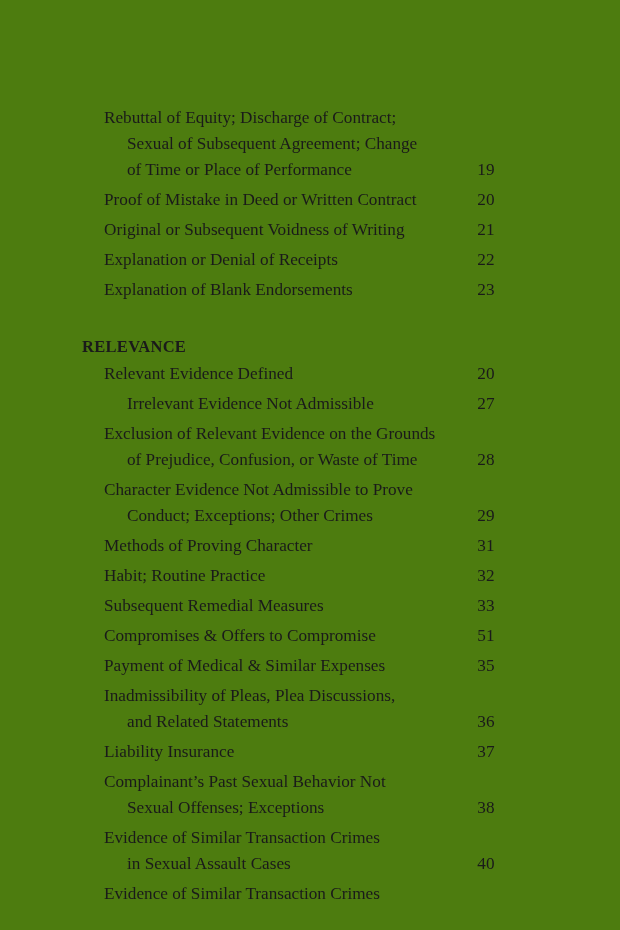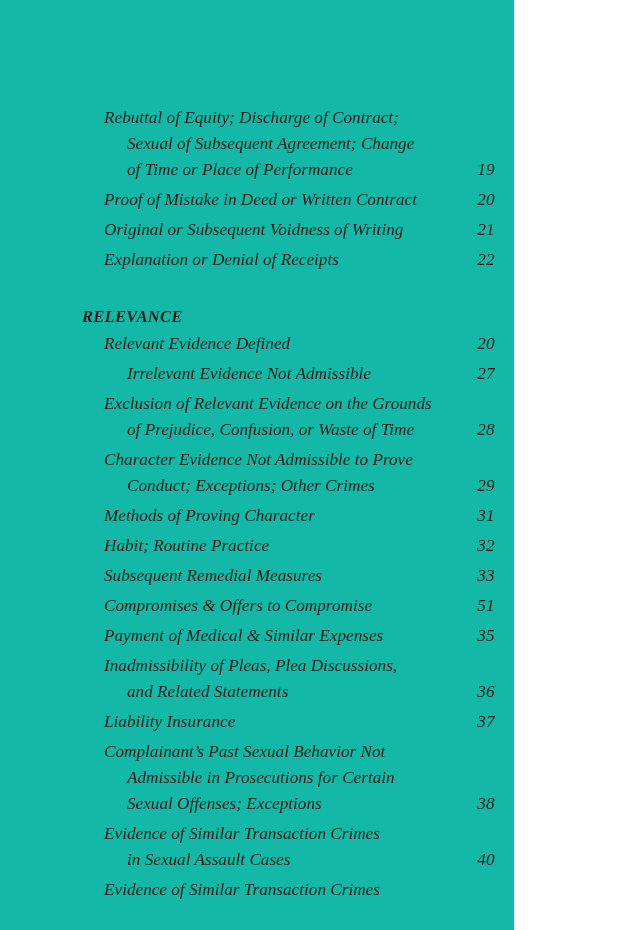--- a/index.html
+++ b/index.html
@@ -11,25 +11,24 @@
     width: 620px;
     height: 930px;
     font-family: "Liberation Serif", "DejaVu Serif", serif;
     color: #1a1a1a;
     -webkit-font-smoothing: antialiased;
     overflow: hidden;
   }
 
   .page {
     position: relative;
-    width: 514px;
+    width: 620px;
     height: 930px;
     box-sizing: border-box;
-    background: #14b8a6;
-    font-style: italic;
+    background: #4d7c0f;
   }
 
   .toc {
     position: absolute;
     left: 82px;
     top: 105px;
     width: 424px;
   }
 
   
@@ -99,20 +98,25 @@
       <div class="entry">
         <div class="entry-lines">
           <div class="entry-line">Original or Subsequent Voidness of Writing<span class="page-num">21</span></div>
         </div>
       </div>
       <div class="entry">
         <div class="entry-lines">
           <div class="entry-line">Explanation or Denial of Receipts<span class="page-num">22</span></div>
         </div>
       </div>
+      <div class="entry">
+        <div class="entry-lines">
+          <div class="entry-line">Explanation of Blank Endorsements<span class="page-num">23</span></div>
+        </div>
+      </div>
       <div class="section-heading">RELEVANCE</div>
       <div class="entry">
         <div class="entry-lines">
           <div class="entry-line">Relevant Evidence Defined<span class="page-num">20</span></div>
         </div>
       </div>
       <div class="entry">
         <div class="entry-lines">
           <div class="entry-line cont">Irrelevant Evidence Not Admissible<span class="page-num">27</span></div>
         </div>
@@ -161,21 +165,20 @@
         </div>
       </div>
       <div class="entry">
         <div class="entry-lines">
           <div class="entry-line">Liability Insurance<span class="page-num">37</span></div>
         </div>
       </div>
       <div class="entry">
         <div class="entry-lines">
           <div class="entry-line">Complainant’s Past Sexual Behavior Not</div>
-          <div class="entry-line cont">Admissible in Prosecutions for Certain</div>
           <div class="entry-line cont">Sexual Offenses; Exceptions<span class="page-num">38</span></div>
         </div>
       </div>
       <div class="entry">
         <div class="entry-lines">
           <div class="entry-line">Evidence of Similar Transaction Crimes</div>
           <div class="entry-line cont">in Sexual Assault Cases<span class="page-num">40</span></div>
         </div>
       </div>
       <div class="entry">

